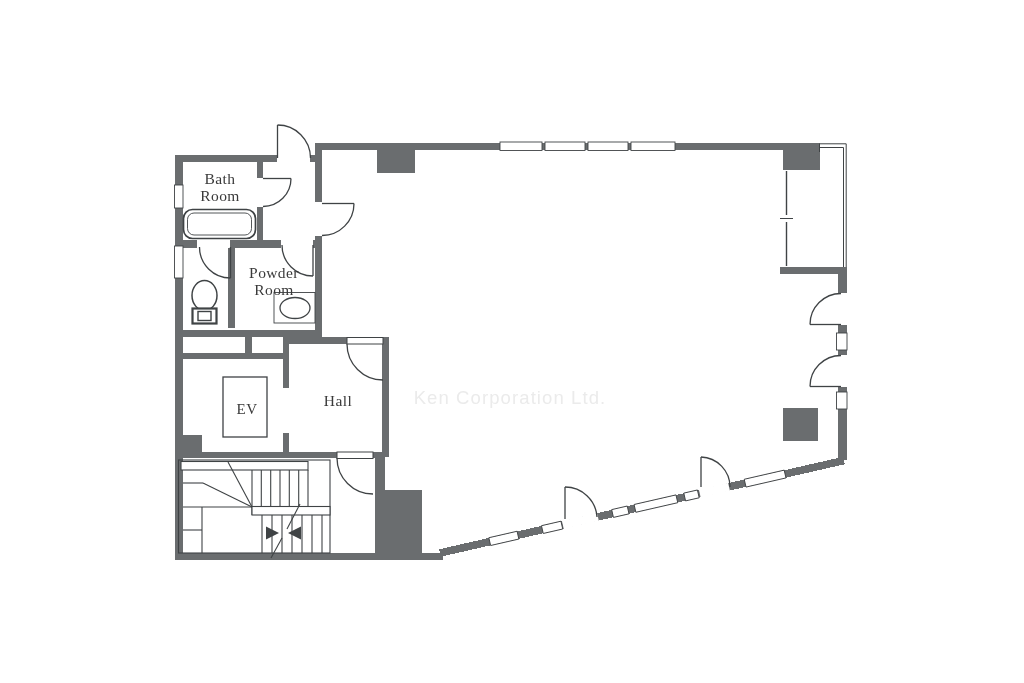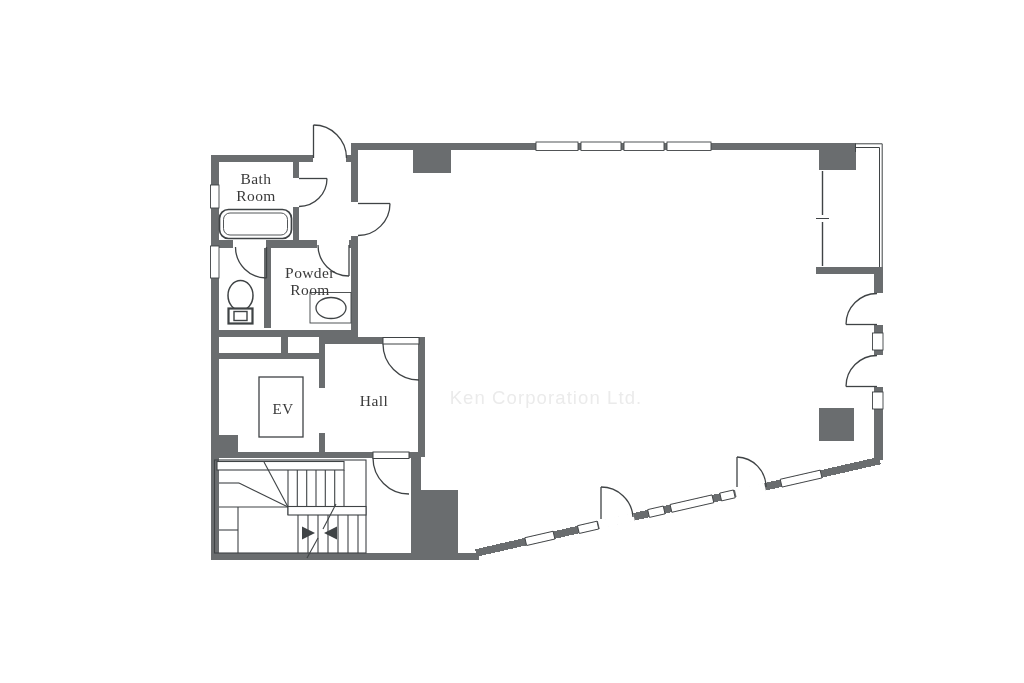--- a/index.html
+++ b/index.html
@@ -1,17 +1,17 @@
 <!DOCTYPE html>
 <html><head>
 <meta charset="utf-8">
 <style>
   html,body{margin:0;padding:0;background:#ffffff;}
   .page{position:relative;width:951px;height:683px;background:#ffffff;overflow:hidden;
-        font-family:"Liberation Sans",sans-serif;margin-left:36px;}
+        font-family:"Liberation Sans",sans-serif;}
   svg{display:block;}
   .room-label{font-family:"Liberation Serif","DejaVu Serif",serif;fill:#3a3a3a;
               font-size:15.5px;letter-spacing:.4px;}
   .room-label-small{font-family:"Liberation Serif","DejaVu Serif",serif;fill:#3a3a3a;
               font-size:15px;letter-spacing:.6px;}
   .watermark-text{font-family:"Liberation Sans",sans-serif;font-size:18.5px;
               letter-spacing:1.1px;fill:#ebebeb;}
   .walls{shape-rendering:crispEdges;}
 </style>
 </head>

